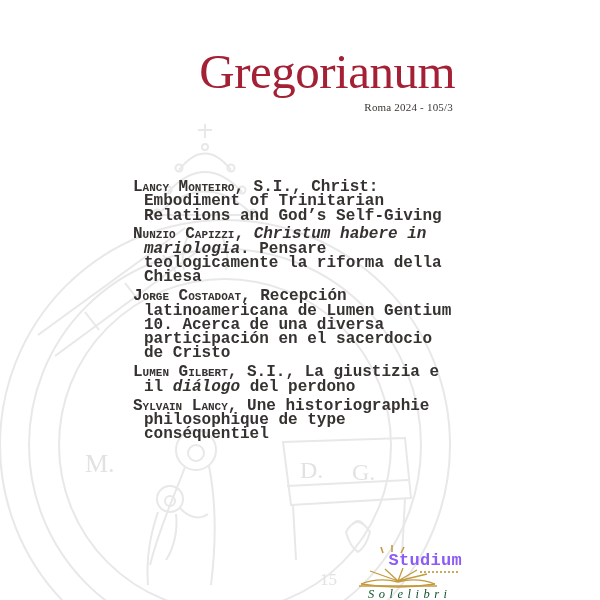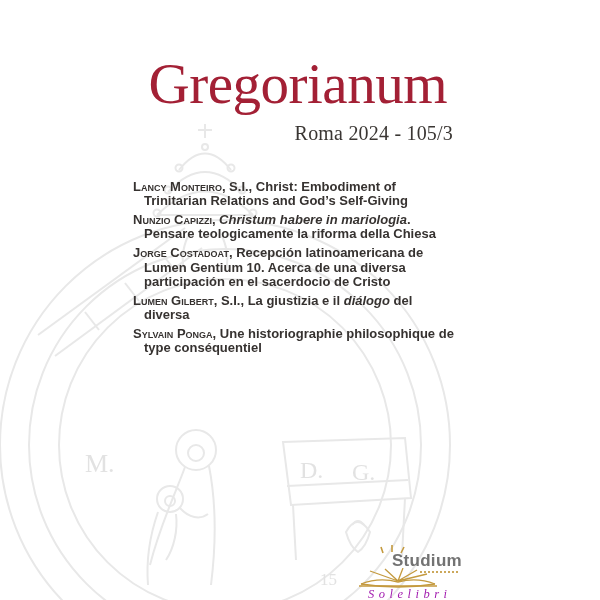--- a/index.html
+++ b/index.html
@@ -5,45 +5,45 @@
   html,body{margin:0;padding:0;}
   body{width:600px;height:600px;background:#ffffff;font-family:"Liberation Serif",serif;}
   .page{position:relative;width:600px;height:600px;background:#ffffff;overflow:hidden;}
 
   
   .watermark{position:absolute;left:0;top:0;width:600px;height:600px;pointer-events:none;}
   .watermark svg{display:block;}
 
   
   .masthead{position:absolute;top:46px;right:145px;text-align:right;}
-  .journal-title{margin:8px;font-family:"Liberation Serif",serif;font-weight:400;
-    font-size:57px;line-height:1.05;color:#A32035;letter-spacing:-0.5px;}
-  .issue-line{margin:4px 2px 0 0;font-size:20px;color:#3A3633;letter-spacing:0.2px;}
+  .journal-title{margin:0;font-family:"Liberation Serif",serif;font-weight:400;
+    font-size:49px;line-height:1.05;color:#A32035;letter-spacing:-0.5px;}
+  .issue-line{margin:4px 2px 0 0;font-size:11px;color:#3A3633;letter-spacing:0.2px;}
 
   
   .toc{position:absolute;left:133px;top:180px;width:327px;
-    font-family:Liberation Sans, sans-serif;font-size:13px;line-height:14.3px;
+    font-family:Liberation Mono, monospace;font-size:16px;line-height:14.3px;
     font-weight:700;color:#363230;}
   .entry{padding-left:11px;text-indent:-11px;margin-bottom:4.6px;}
   .sc{font-variant:small-caps;}
   .b{font-weight:700;}
   .bi{font-weight:700;font-style:italic;}
 
   
   .logo{position:absolute;left:358px;top:544px;width:106px;height:54px;}
   .logo .rays{position:absolute;left:22px;top:1px;}
   .logo .studium{position:absolute;right:2px;top:8px;margin:0;
-    font-family:Liberation Sans, sans-serif;font-size:17px;font-weight:600;
-    color:#737373;letter-spacing:0.3px;line-height:1;}
+    font-family:Liberation Mono, monospace;font-size:17px;font-weight:600;
+    color:#8b5cf6;letter-spacing:0.3px;line-height:1;}
   .logo .gold-dashes{position:absolute;right:6px;top:27px;width:38px;height:0;
     border-top:2px dotted #C49A3F;opacity:0.85;}
   .logo .book{position:absolute;left:0px;top:24px;}
   .logo .solelibri{position:absolute;left:6px;top:40px;margin:4px;
     font-family:"Liberation Serif",serif;font-style:italic;font-size:12.5px;
-    color:#a21caf;letter-spacing:4.5px;line-height:1;white-space:nowrap;}
+    color:#14532d;letter-spacing:4.5px;line-height:1;white-space:nowrap;}
 </style>
 </head>
 <body>
 
 <div class="page">
 
   <div class="watermark">
     <svg width="600" height="600" viewBox="0 0 600 600" fill="none" stroke="#E8E8E8" stroke-width="2">
 
       <g>
@@ -104,22 +104,22 @@
 
   <header class="masthead">
     <h1 class="journal-title">Gregorianum</h1>
     <p class="issue-line">Roma 2024 - 105/3</p>
   </header>
 
   <main class="toc">
       <div class="entry"><span class="sc">Lancy Monteiro, S.I., </span><span class="b">Christ: Embodiment of Trinitarian Relations and God’s Self-Giving</span></div>
       <div class="entry"><span class="sc">Nunzio Capizzi, </span><span class="bi">Christum habere in mariologia</span><span class="b">. Pensare teologicamente la riforma della Chiesa</span></div>
       <div class="entry"><span class="sc">Jorge Costadoat, </span><span class="b">Recepción latinoamericana de Lumen Gentium 10. Acerca de una diversa participación en el sacerdocio de Cristo</span></div>
-      <div class="entry"><span class="sc">Lumen Gilbert, S.I., </span><span class="b">La giustizia e il </span><span class="bi">diálogo</span><span class="b"> del diversa</span></div>
-      <div class="entry"><span class="sc">Sylvain Ponga, </span><span class="b">Une historiographie philosophique de type conséquentiel</span></div>
+      <div class="entry"><span class="sc">Lumen Gilbert, S.I., </span><span class="b">La giustizia e il </span><span class="bi">diálogo</span><span class="b"> del perdono</span></div>
+      <div class="entry"><span class="sc">Sylvain Lancy, </span><span class="b">Une historiographie philosophique de type conséquentiel</span></div>
     </main>
 
   <div class="logo">
     <svg class="rays" width="26" height="9" viewBox="0 0 26 9">
       <path d="M3,8 L1,2 M12,7 L12,0 M21,8 L24,2" stroke="#C49A3F" stroke-width="1.6" fill="none"></path>
     </svg>
     <p class="studium">Studium</p>
     <div class="gold-dashes"></div>
     <svg class="book" width="80" height="20" viewBox="0 0 80 20">
       <g stroke="#C49A3F" stroke-width="1.3" fill="none">

